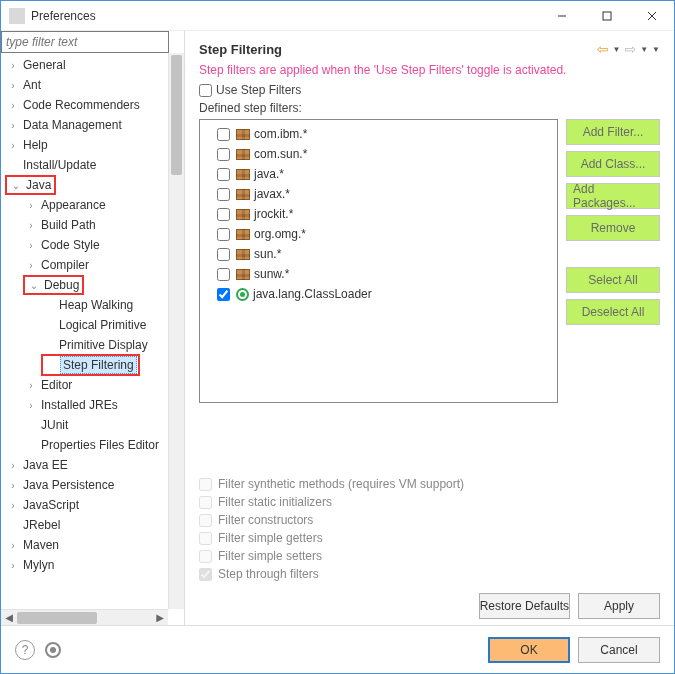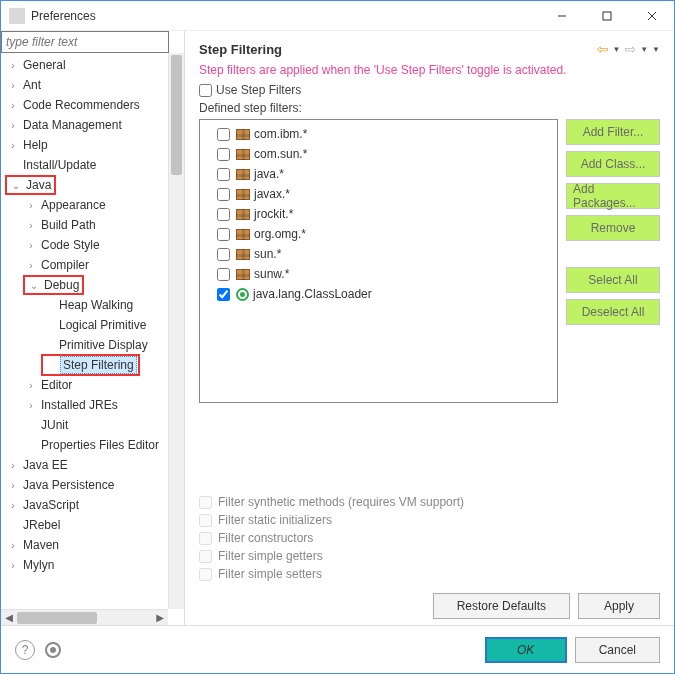--- a/index.html
+++ b/index.html
@@ -64,29 +64,29 @@
 
 .btncol { width: 94px; display: flex; flex-direction: column; gap: 6px; }
 .btncol .gap { height: 14px; }
 .btn { height: 26px; border: 1px solid #c7c7c7; background: #bef264; color: #6a6a6a; display: flex; align-items: center; justify-content: center; padding: 0 6px; font-size: 12px; }
 
 .filter-opts { margin-top: 10px; }
 .filter-chk { display: flex; align-items: center; gap: 6px; margin-bottom: 4px; color: #888; }
 .filter-chk input[disabled] { opacity: 0.7; }
 
 .restore-row { display: flex; justify-content: flex-end; gap: 8px; margin-top: 8px; }
-.restore-row .btn, .footer .btn { width: auto; min-width: 82px; padding: 0 23px; color: #333; background: #f3f3f3; border: 1px solid #adadad; text-align: right; }
+.restore-row .btn, .footer .btn { width: auto; min-width: 82px; padding: 0 0; color: #333; background: #f3f3f3; border: 1px solid #adadad; text-align: right; }
 
 
 .footer { border-top: 1px solid #ddd; height: 48px; display: flex; align-items: center; padding: 0 14px; gap: 8px; }
 .footer .left { flex: 1; display: flex; gap: 10px; align-items: center; }
 .help-ico { width: 20px; height: 20px; border: 1.5px solid #999; border-radius: 50%; display: flex; align-items: center; justify-content: center; color: #888; font-size: 12px; }
 .radio-ico { width: 16px; height: 16px; border: 2px solid #888; border-radius: 50%; position: relative; }
 .radio-ico::after { content: ""; position: absolute; inset: 3px; border-radius: 50%; background: #888; }
-.btn.primary { border: 2px solid #2879c9; background: #14b8a6; font-style: italic; }
+.btn.primary { border: 2px solid #2879c9; background: #fdba74; }
 
 svg { display: block; }
 </style>
 </head>
 <body>
 
 <div class="window">
 
   <div class="titlebar">
     <div class="icon-app"></div>
@@ -331,20 +331,24 @@
             <span>Filter constructors</span>
           </label>
           <label class="filter-chk">
             <input type="checkbox" disabled="" style="">
             <span>Filter simple getters</span>
           </label>
           <label class="filter-chk">
             <input type="checkbox" disabled="" style="">
             <span>Filter simple setters</span>
           </label>
+          <label class="filter-chk">
+            <input type="checkbox" disabled="" checked="" style="">
+            <span>Step through filters</span>
+          </label>
         </div>
 
       <div class="restore-row">
         <div class="btn">Restore Defaults</div>
         <div class="btn">Apply</div>
       </div>
     </div>
   </div>
 
   <div class="footer">

